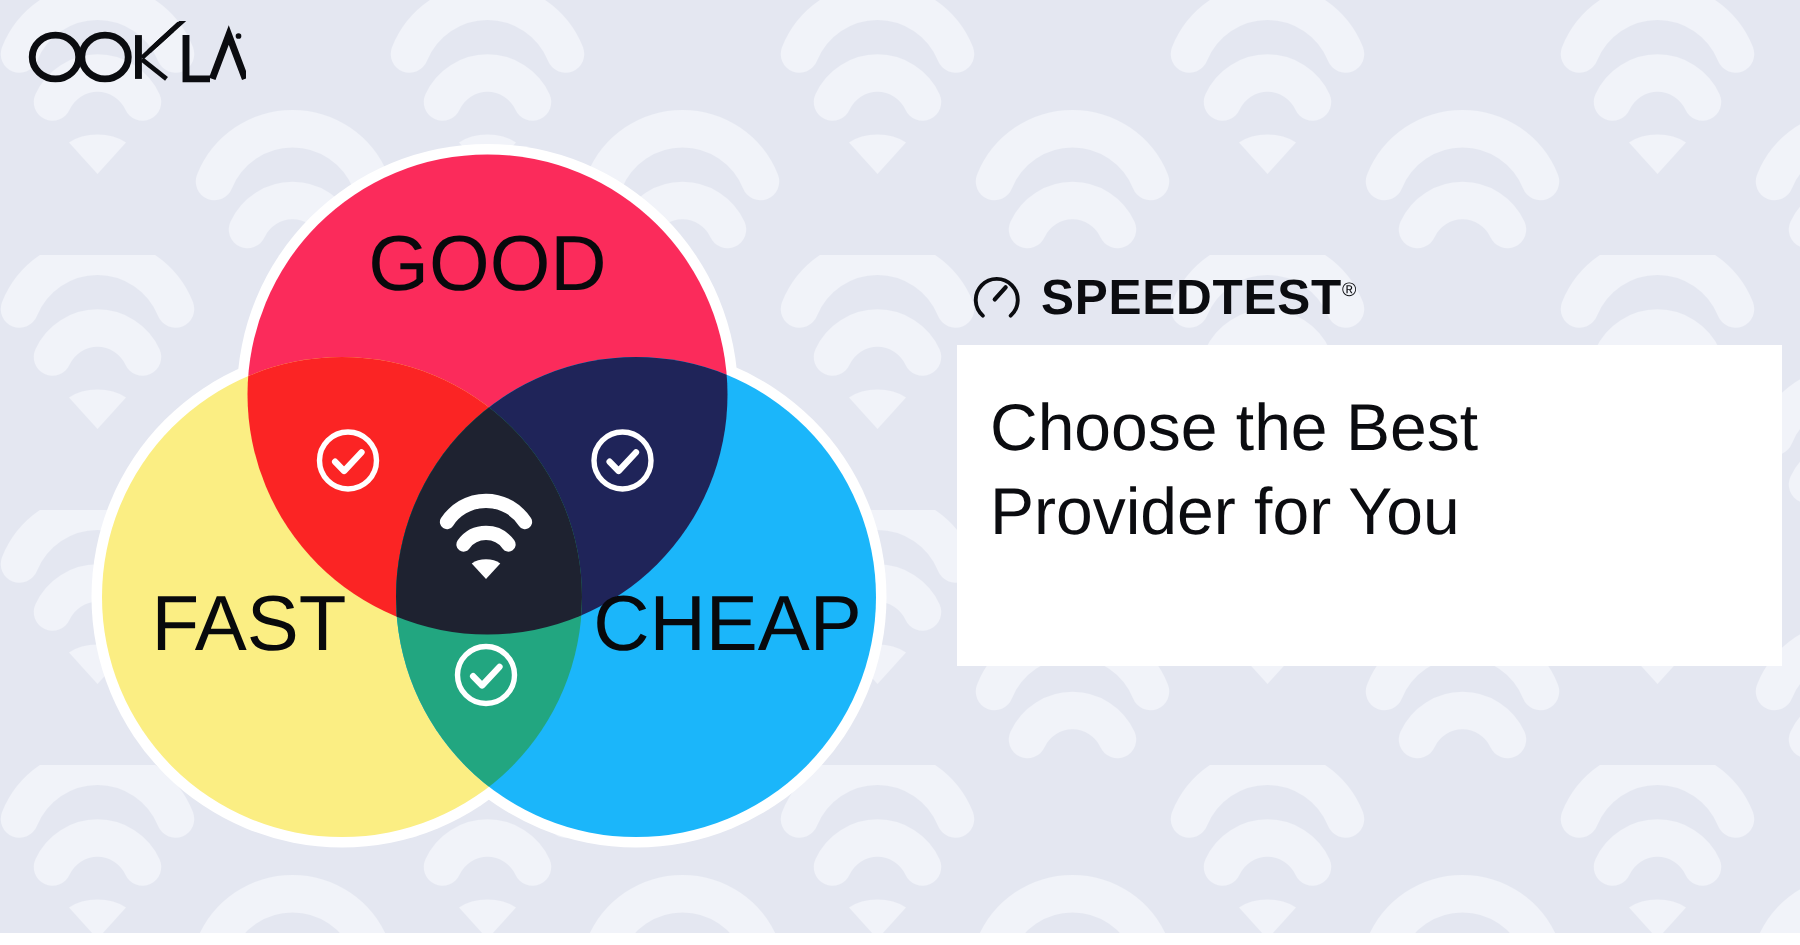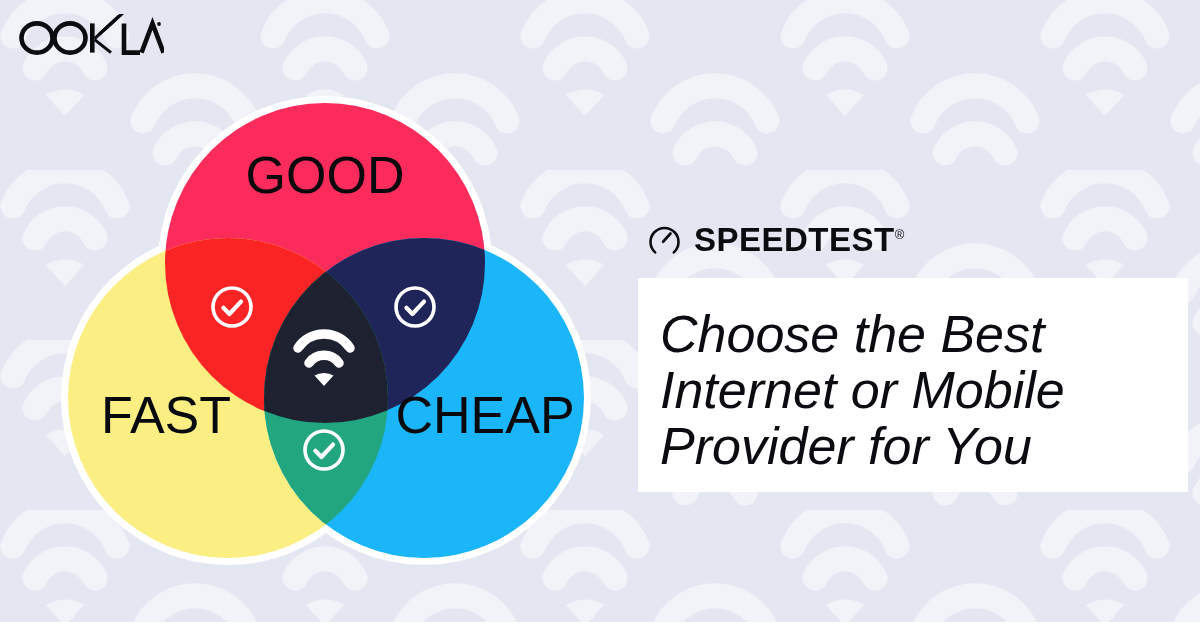--- a/index.html
+++ b/index.html
@@ -58,25 +58,24 @@
   #right-col {
     position: absolute;
     left: 638px;
     top: 168px;
     width: 556px;
     z-index: 5;
   }
 
   #speedtest-logo {
     display: flex;
-    align-items: center;
+    align-items: flex-end;
     height: 46px;
     margin-left: 10px;
     margin-bottom: 16px;
-    margin-top: 48px;
   }
   #speedtest-gauge {
     display: block;
     margin-right: 13px;
   }
   #speedtest-wordmark {
     font-family: "Liberation Sans", sans-serif;
     font-weight: 700;
     font-size: 33px;
     letter-spacing: 0.5px;
@@ -94,25 +93,24 @@
   #headline-card {
     background: #ffffff;
     width: 550px;
     height: 214px;
     box-sizing: border-box;
     padding: 28px 0 0 22px;
   }
   .headline-line {
     font-family: "Liberation Sans", sans-serif;
     font-weight: 400;
-    font-size: 52px;
+    font-size: 44px;
     line-height: 56px;
     color: #0b0c10;
     white-space: nowrap;
-    font-style: italic;
   }
 </style>
 </head>
 <body>
 
 <div id="stage">
 
   <svg id="bg-pattern" viewBox="0 0 1200 630" xmlns="http://www.w3.org/2000/svg">
     <defs>
       <g id="wifi-tile">
@@ -222,19 +220,18 @@
         <path d="M 7.2 29.4 A 14 14 0 1 1 25.8 29.4" fill="none" stroke="#0b0c10" stroke-width="2.6" stroke-linecap="round"></path>
         <path d="M 15.2 18.6 L 22.4 10.6" fill="none" stroke="#0b0c10" stroke-width="2.9" stroke-linecap="round"></path>
       </svg>
       <div id="speedtest-wordmark">
         <span>SPEEDTEST</span><span id="speedtest-reg">®</span>
       </div>
     </div>
 
     <div id="headline-card">
       <div class="headline-line">Choose the Best</div>
-      <div class="headline-line">Internet or Mobile</div>
       <div class="headline-line">Provider for You</div>
     </div>
 
   </div>
 
 </div>
 
 </body></html>

